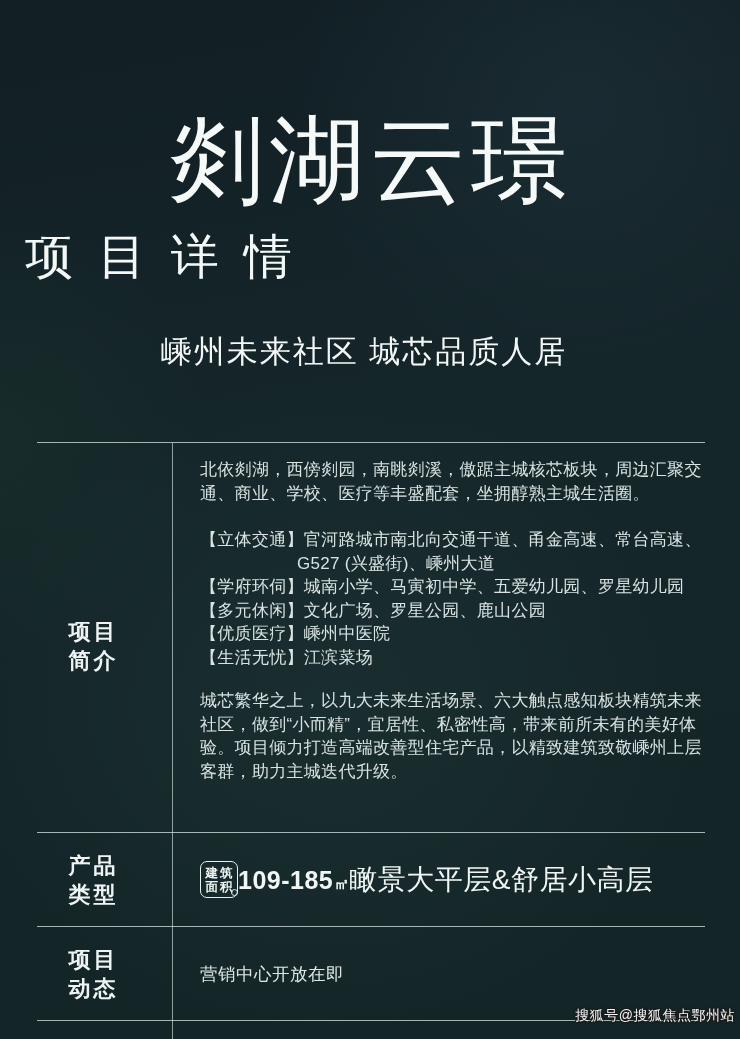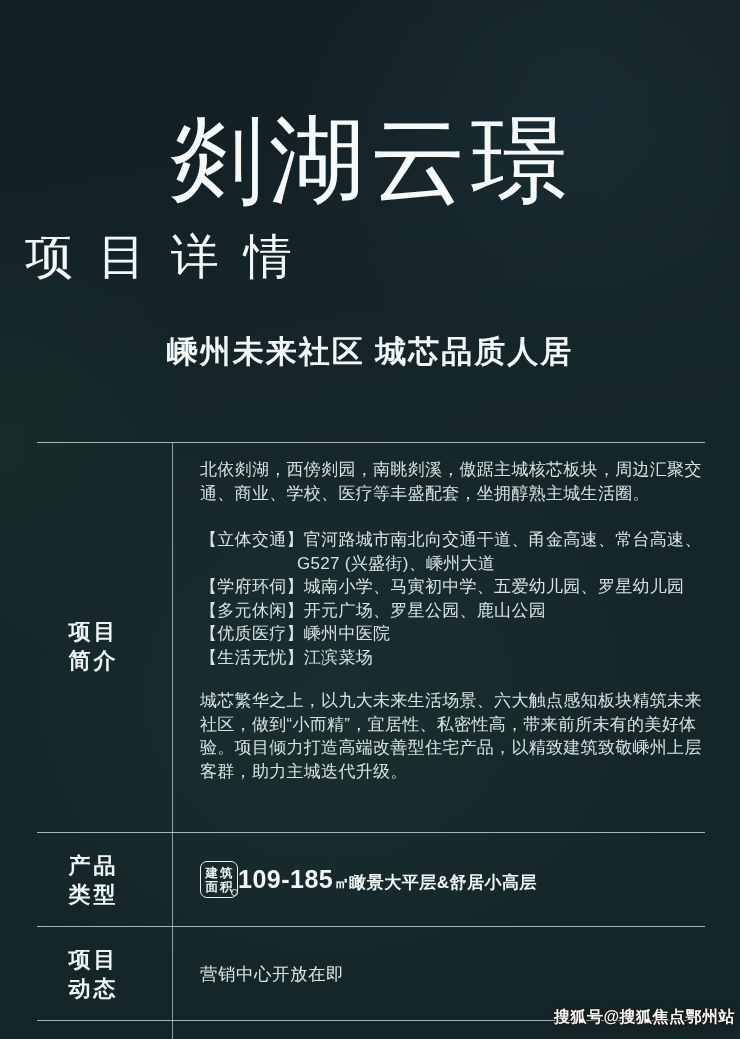--- a/index.html
+++ b/index.html
@@ -27,24 +27,23 @@
   .subtitle{
     position:absolute;top:229px;left:0;width:590px;
     text-align:left;
     font-size:48px;line-height:1.15;font-weight:400;
     letter-spacing:0.52em;text-indent:0.52em;
     color:#f3f8f7;
   }
   .tagline{
     position:absolute;top:333px;left:0;width:728px;
     text-align:center;
-    font-size:31px;line-height:1.2;font-weight:bold;
+    font-size:31px;line-height:1.2;font-weight:normal;
     letter-spacing:2px;
     color:#f2f6f5;
-    margin-left:6px;
   }
   
   .info-table{
     position:absolute;left:37px;top:442px;width:668px;height:597px;
     border-top:1px solid rgba(215,230,230,0.75);
     display:flex;flex-direction:column;
     box-sizing:border-box;
   }
   .vline{
     position:absolute;left:135px;top:0;width:1px;height:100%;
@@ -86,27 +85,27 @@
     letter-spacing:2px;text-indent:2px;color:#eef4f2;
   }
   .badge-circle{
     position:absolute;right:-1px;bottom:1px;
     width:5px;height:5px;border:1px solid #dfe8e6;border-radius:50%;
     background:transparent;
   }
   .product-text{display:flex;align-items:baseline;color:#f0f6f4;white-space:nowrap;}
   .area-range{font-size:25px;font-weight:bold;letter-spacing:0.5px;}
   .area-unit{font-size:15px;font-weight:bold;margin-left:1px;}
-  .product-desc{font-size:17px;font-weight:bold;letter-spacing:0.5px;}
+  .product-desc{font-size:28px;font-weight:normal;letter-spacing:0.5px;}
   
   .row-news .content{display:flex;align-items:center;font-size:17.5px;color:#dde7e5;letter-spacing:0.5px;}
   
   .watermark{
     position:absolute;top:1007px;right:5px;
-    font-size:16px;font-weight:bold;color:#f5f5f5;letter-spacing:0.5px;
+    font-size:14px;font-weight:normal;color:#f5f5f5;letter-spacing:0.5px;
     text-shadow:
       -1px -1px 0 #1c1c1c, 1px -1px 0 #1c1c1c,
       -1px 1px 0 #1c1c1c, 1px 1px 0 #1c1c1c,
       0 0 3px rgba(0,0,0,0.6);
     white-space:nowrap;
   }
 </style>
 </head>
 <body>
 
@@ -122,21 +121,21 @@
     <div class="row row-intro">
       <div class="label">
         <span>项目</span>
         <span>简介</span>
       </div>
       <div class="content">
         <p class="p1">北依剡湖，西傍剡园，南眺剡溪，傲踞主城核芯板块，周边汇聚交通、商业、学校、医疗等丰盛配套，坐拥醇熟主城生活圈。</p>
         <div class="amenities">
           <div class="amenity"><span>【立体交通】</span><span>官河路城市南北向交通干道、甬金高速、常台高速、G527 (兴盛街)、嵊州大道</span></div>
           <div class="amenity"><span>【学府环伺】</span><span>城南小学、马寅初中学、五爱幼儿园、罗星幼儿园</span></div>
-          <div class="amenity"><span>【多元休闲】</span><span>开元广场、罗星公园、鹿山公园</span></div>
+          <div class="amenity"><span>【多元休闲】</span><span>文化广场、罗星公园、鹿山公园</span></div>
           <div class="amenity"><span>【优质医疗】</span><span>嵊州中医院</span></div>
           <div class="amenity"><span>【生活无忧】</span><span>江滨菜场</span></div>
         </div>
         <p>城芯繁华之上，以九大未来生活场景、六大触点感知板块精筑未来社区，做到“小而精”，宜居性、私密性高，带来前所未有的美好体验。项目倾力打造高端改善型住宅产品，以精致建筑致敬嵊州上层客群，助力主城迭代升级。</p>
       </div>
     </div>
 
     <div class="row row-product">
       <div class="label">
         <span>产品</span>

